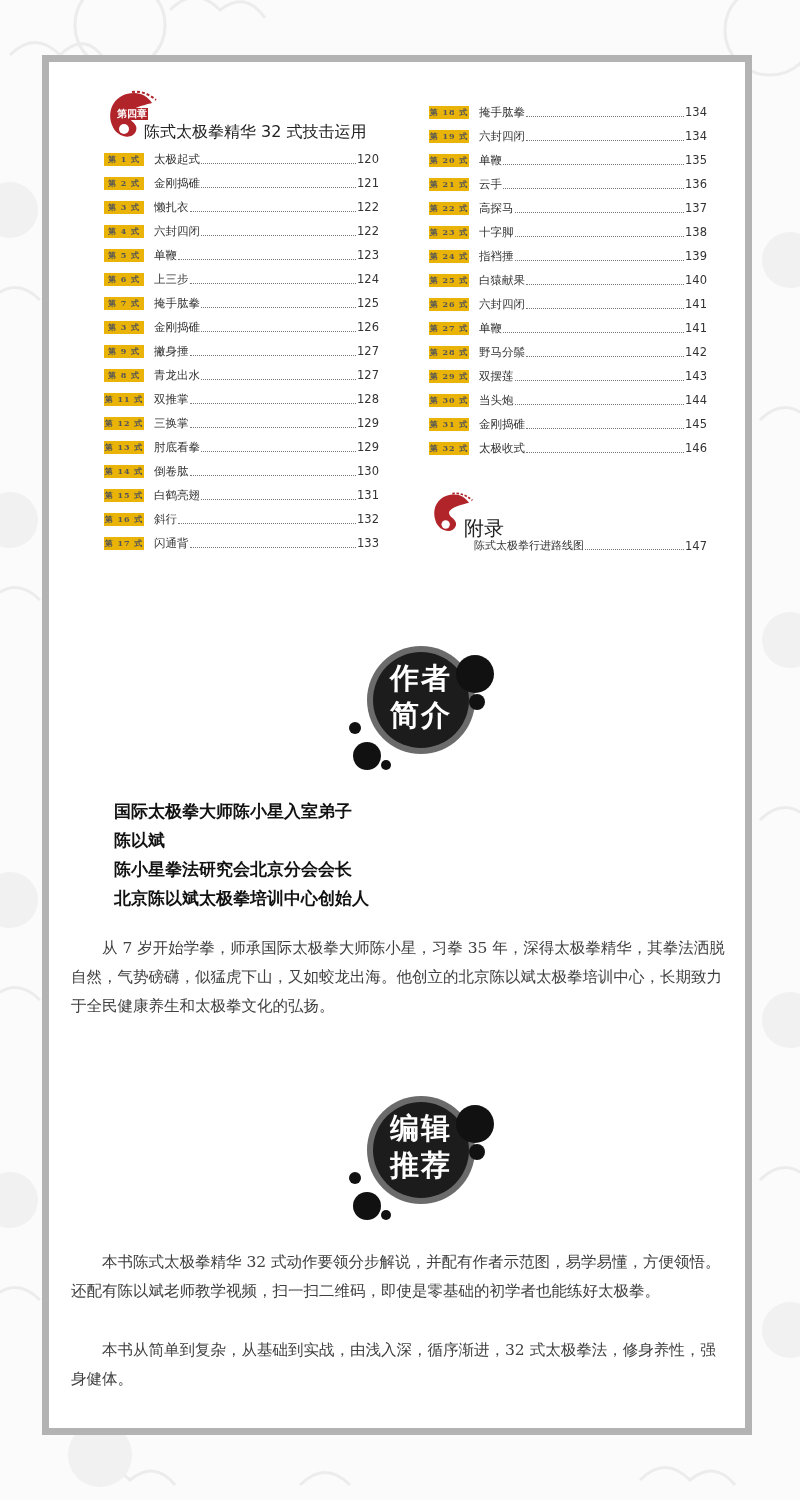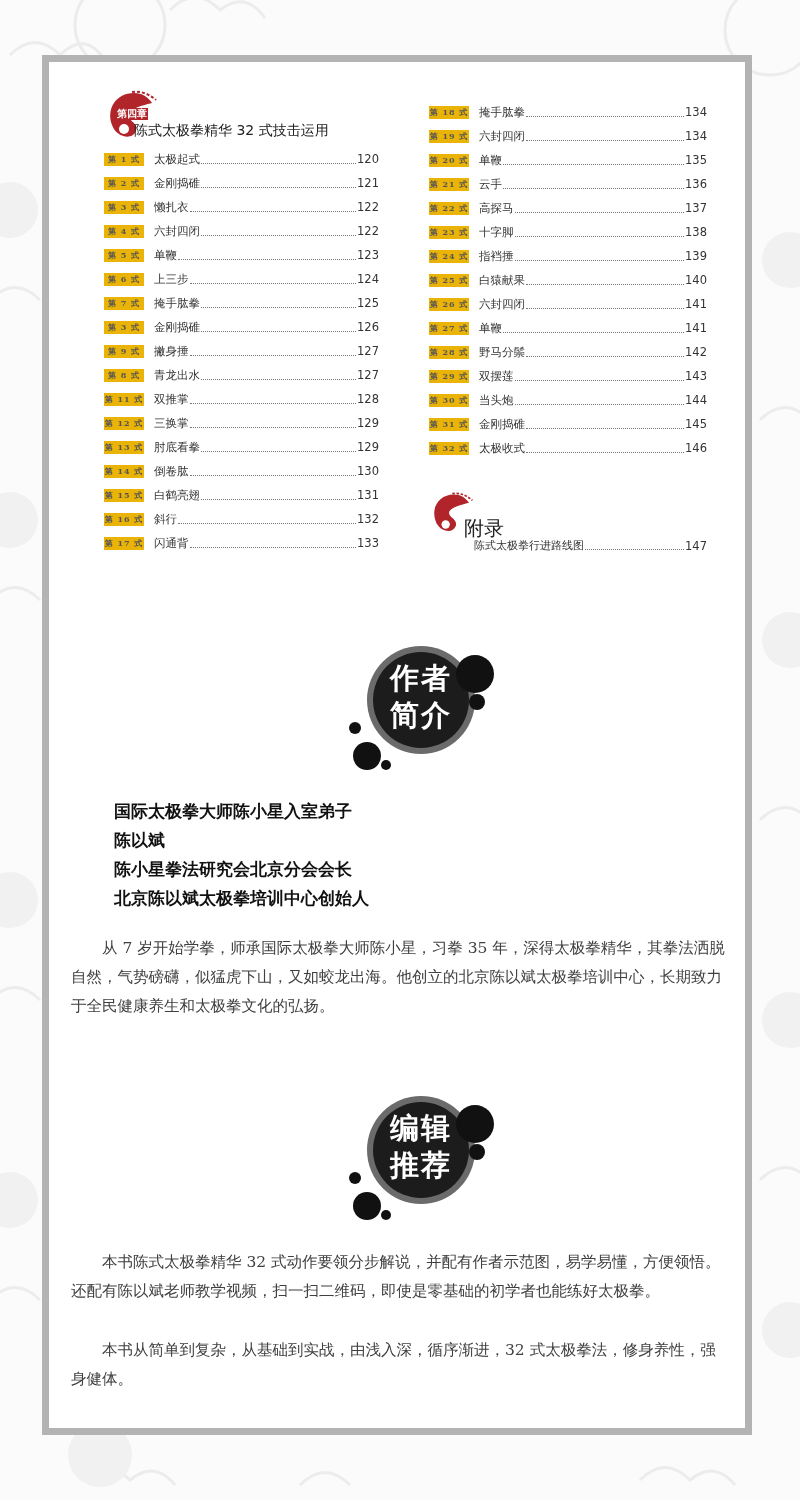--- a/index.html
+++ b/index.html
@@ -18,21 +18,21 @@
   .toc-col { position:absolute; }
   .toc-left { left:55px; top:25px; width:275px; }
   .toc-right { left:380px; top:38px; width:278px; }
   .chapter-head { position:relative; height:60px; }
   .chapter-head svg { position:absolute; left:0; top:0; }
   .chapter-tag {
     position:absolute; left:12px; top:21px; font-size:10px; font-weight:bold;
     color:#fff; background:#b0242a; padding:0 1px; line-height:12px;
   }
   .chapter-title {
-    position:absolute; left:30px; top:35px; font-size:14px; color:#222; white-space:nowrap;
+    position:absolute; left:40px; top:35px; font-size:16px; color:#222; white-space:nowrap;
   }
   .toc-list { list-style:none; margin:0; padding:0; }
   .toc-item { display:flex; align-items:center; height:24px; font-size:11.5px; color:#333; }
   .toc-left .toc-list { }
   .badge {
     display:inline-block; width:40px; height:13px; line-height:13px;
     background:#eab308; font-size:8px; font-weight:bold; color:#555;
     font-family:"DejaVu Serif",serif; text-align:center; margin-right:10px; letter-spacing:1px;
   }
   .toc-name { white-space:nowrap; }

